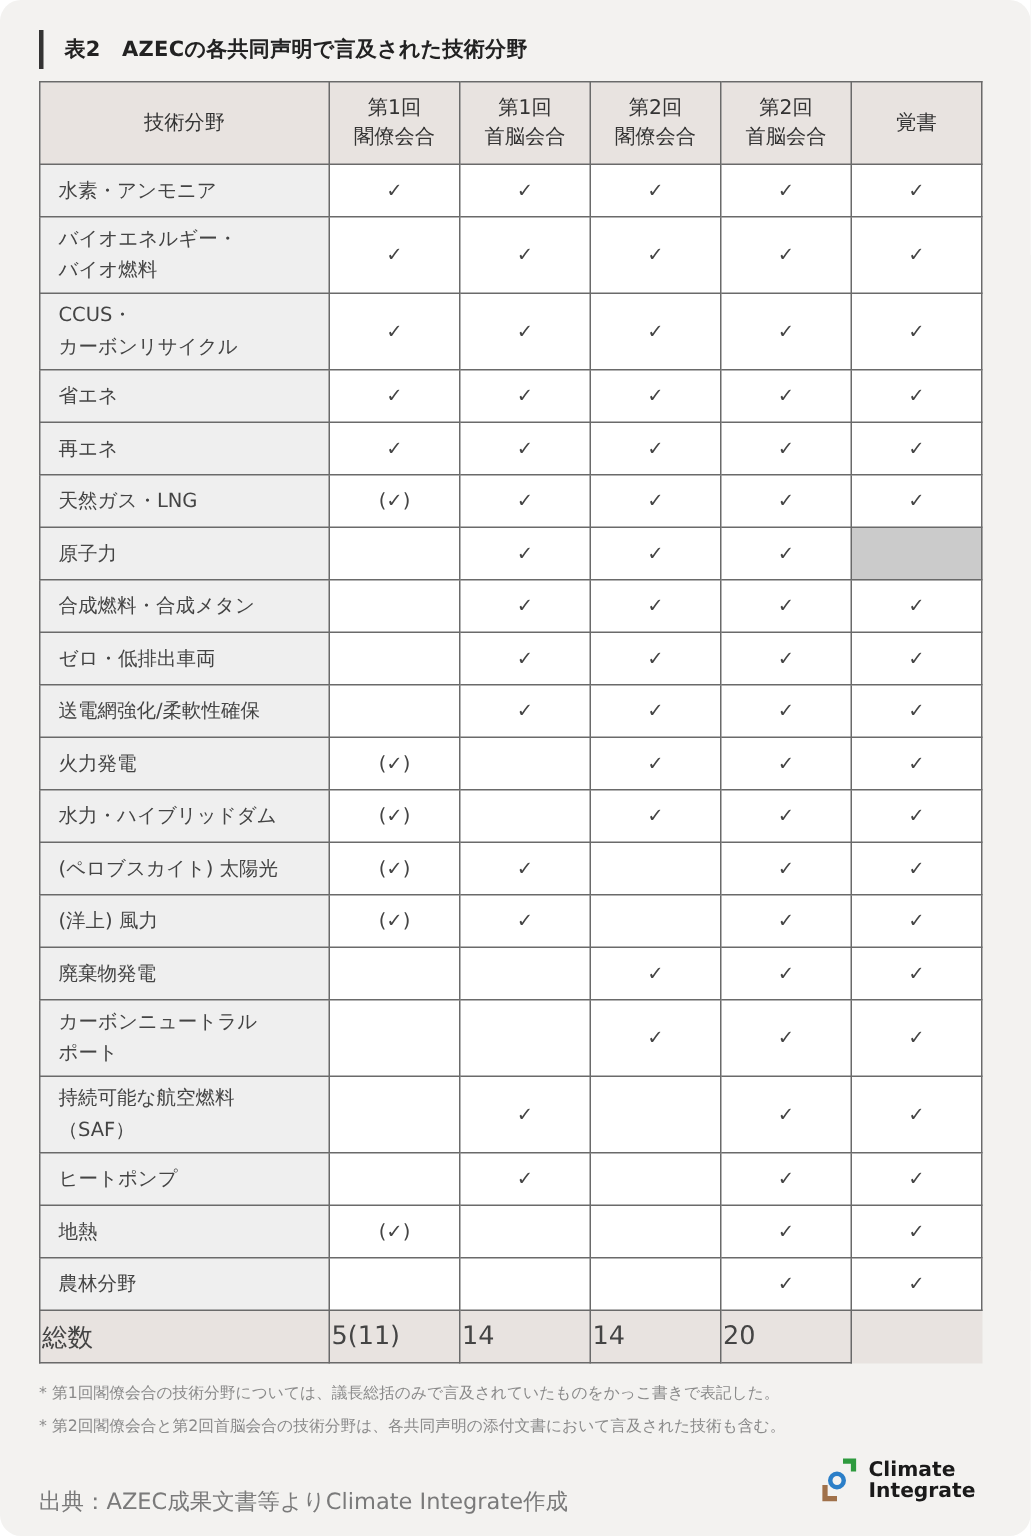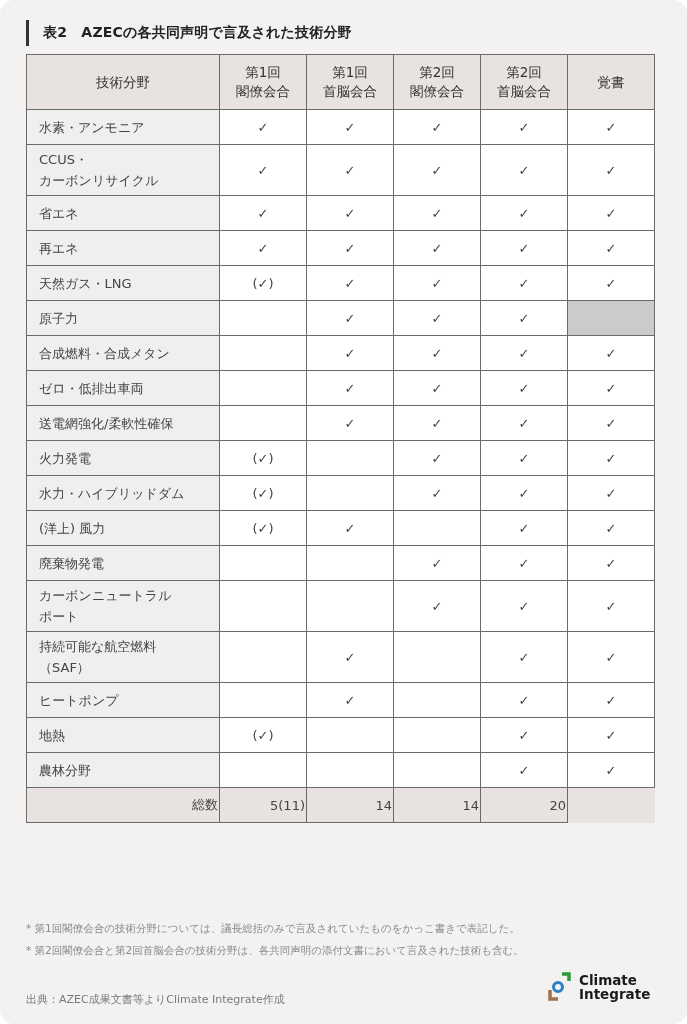--- a/index.html
+++ b/index.html
@@ -8,24 +8,24 @@
   .title-wrap{position:absolute;left:26px;top:20px;height:26px;display:flex;align-items:center;text-align:center;}
   .title-bar{width:3px;height:26px;background:#333;margin-right:14px;}
   .title{font-size:14px;font-weight:bold;color:#222;letter-spacing:0.2px;}
   table.t{position:absolute;left:26px;top:54px;border-collapse:collapse;table-layout:fixed;}
   .t td,.t th{border:1px solid #6a6a6a;font-size:13px;color:#444;font-weight:normal;}
   .t th{background:#e8e3e0;height:52px;text-align:center;line-height:19px;color:#333;font-size:13.5px;}
   .t td.lab{background:#efefef;padding:0 0 0 12px;text-align:left;line-height:21px;}
   .t td.c{background:#fff;text-align:center;}
   .t td.gray{background:#cbcbcb;}
   .t td.none{border:none;background:transparent;}
-  .t tr.tot td{background:#e8e3e0;text-align:right;height:32px;font-size:13px;}
+  .t tr.tot td{background:#e8e3e0;text-align:left;height:32px;font-size:17px;}
   .col0{width:193px;} .colx{width:87px;}
   .note{position:absolute;left:26px;font-size:10.5px;color:#8a8a8a;}
-  .src{position:absolute;left:26px;top:992px;font-size:11px;color:#7a7a7a;}
+  .src{position:absolute;left:26px;top:992px;font-size:15px;color:#7a7a7a;}
   .logo{position:absolute;left:547px;top:972px;display:flex;align-items:center;}
   .logo-text{font-weight:bold;font-size:13.5px;color:#1a1a1a;line-height:14px;margin-left:6px;}
 </style>
 </head>
 <body>
 
 <div class="card">
   <div class="title-wrap">
     <div class="title-bar"></div>
     <div class="title">表2　AZECの各共同声明で言及された技術分野</div>
@@ -72,20 +72,31 @@
             <div>水素・アンモニア</div>
           </td>
           <td class="c">✓</td>
           <td class="c">✓</td>
           <td class="c">✓</td>
           <td class="c">✓</td>
           <td class="c">✓</td>
         </tr>
         <tr style="height: 51px;">
           <td class="lab">
+            <div>バイオエネルギー・</div>
+            <div>バイオ燃料</div>
+          </td>
+          <td class="c">✓</td>
+          <td class="c">✓</td>
+          <td class="c">✓</td>
+          <td class="c">✓</td>
+          <td class="c">✓</td>
+        </tr>
+        <tr style="height: 51px;">
+          <td class="lab">
             <div>CCUS・</div>
             <div>カーボンリサイクル</div>
           </td>
           <td class="c">✓</td>
           <td class="c">✓</td>
           <td class="c">✓</td>
           <td class="c">✓</td>
           <td class="c">✓</td>
         </tr>
         <tr style="height: 35px;">
@@ -168,20 +179,30 @@
           <td class="c">✓</td>
           <td class="c">✓</td>
         </tr>
         <tr style="height: 35px;">
           <td class="lab">
             <div>水力・ハイブリッドダム</div>
           </td>
           <td class="c">(✓)</td>
           <td class="c"></td>
           <td class="c">✓</td>
+          <td class="c">✓</td>
+          <td class="c">✓</td>
+        </tr>
+        <tr style="height: 35px;">
+          <td class="lab">
+            <div>(ペロブスカイト) 太陽光</div>
+          </td>
+          <td class="c">(✓)</td>
+          <td class="c">✓</td>
+          <td class="c"></td>
           <td class="c">✓</td>
           <td class="c">✓</td>
         </tr>
         <tr style="height: 35px;">
           <td class="lab">
             <div>(洋上) 風力</div>
           </td>
           <td class="c">(✓)</td>
           <td class="c">✓</td>
           <td class="c"></td>

